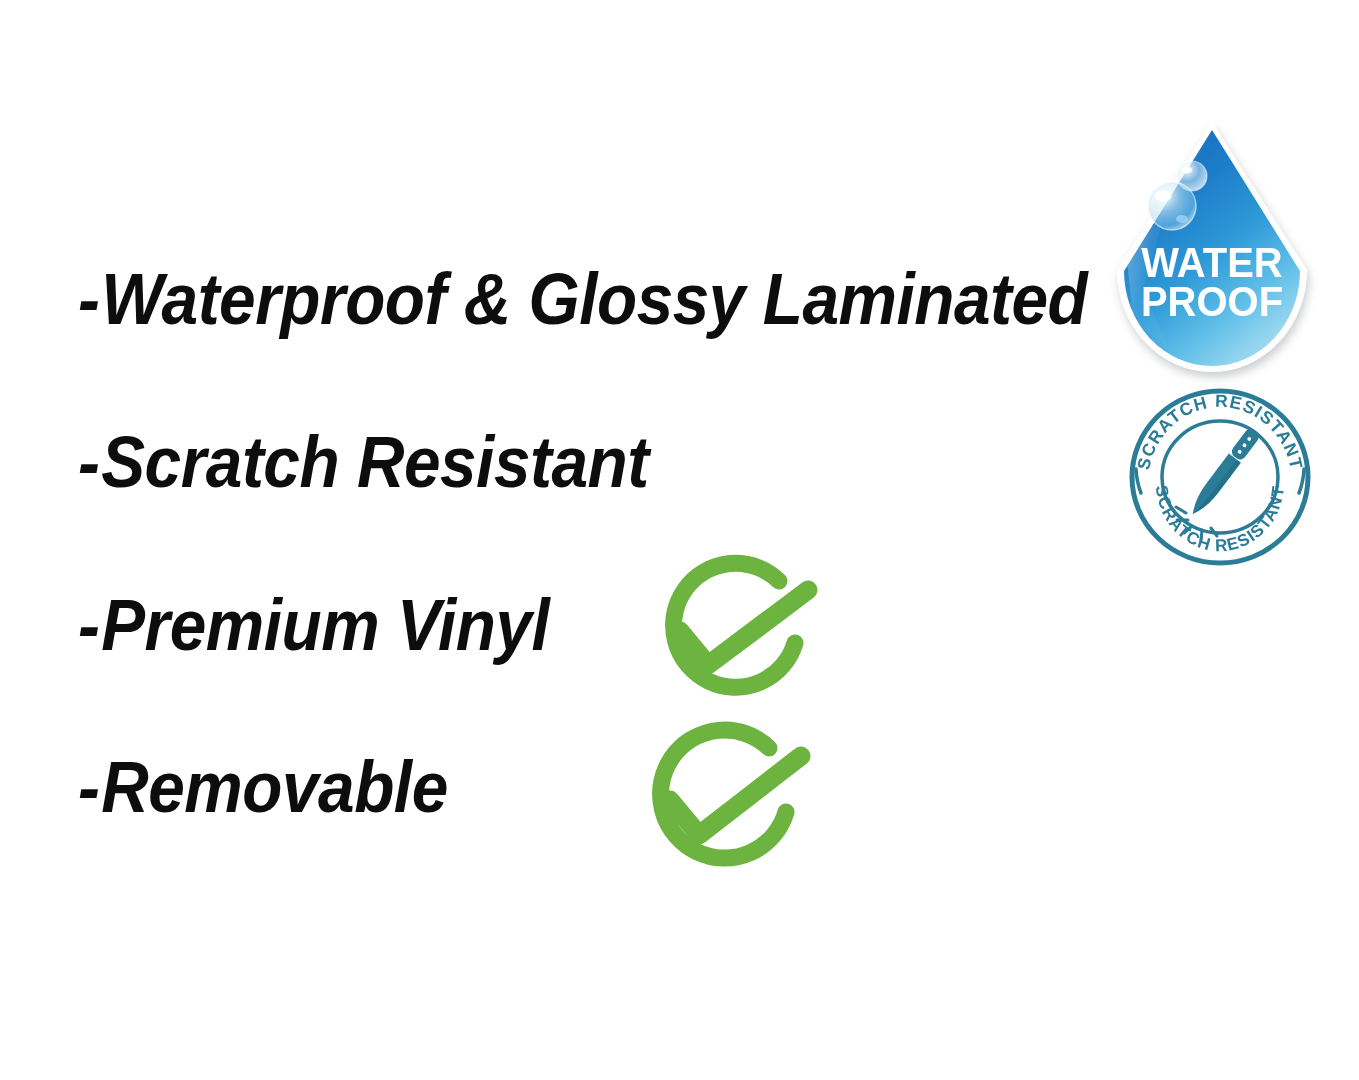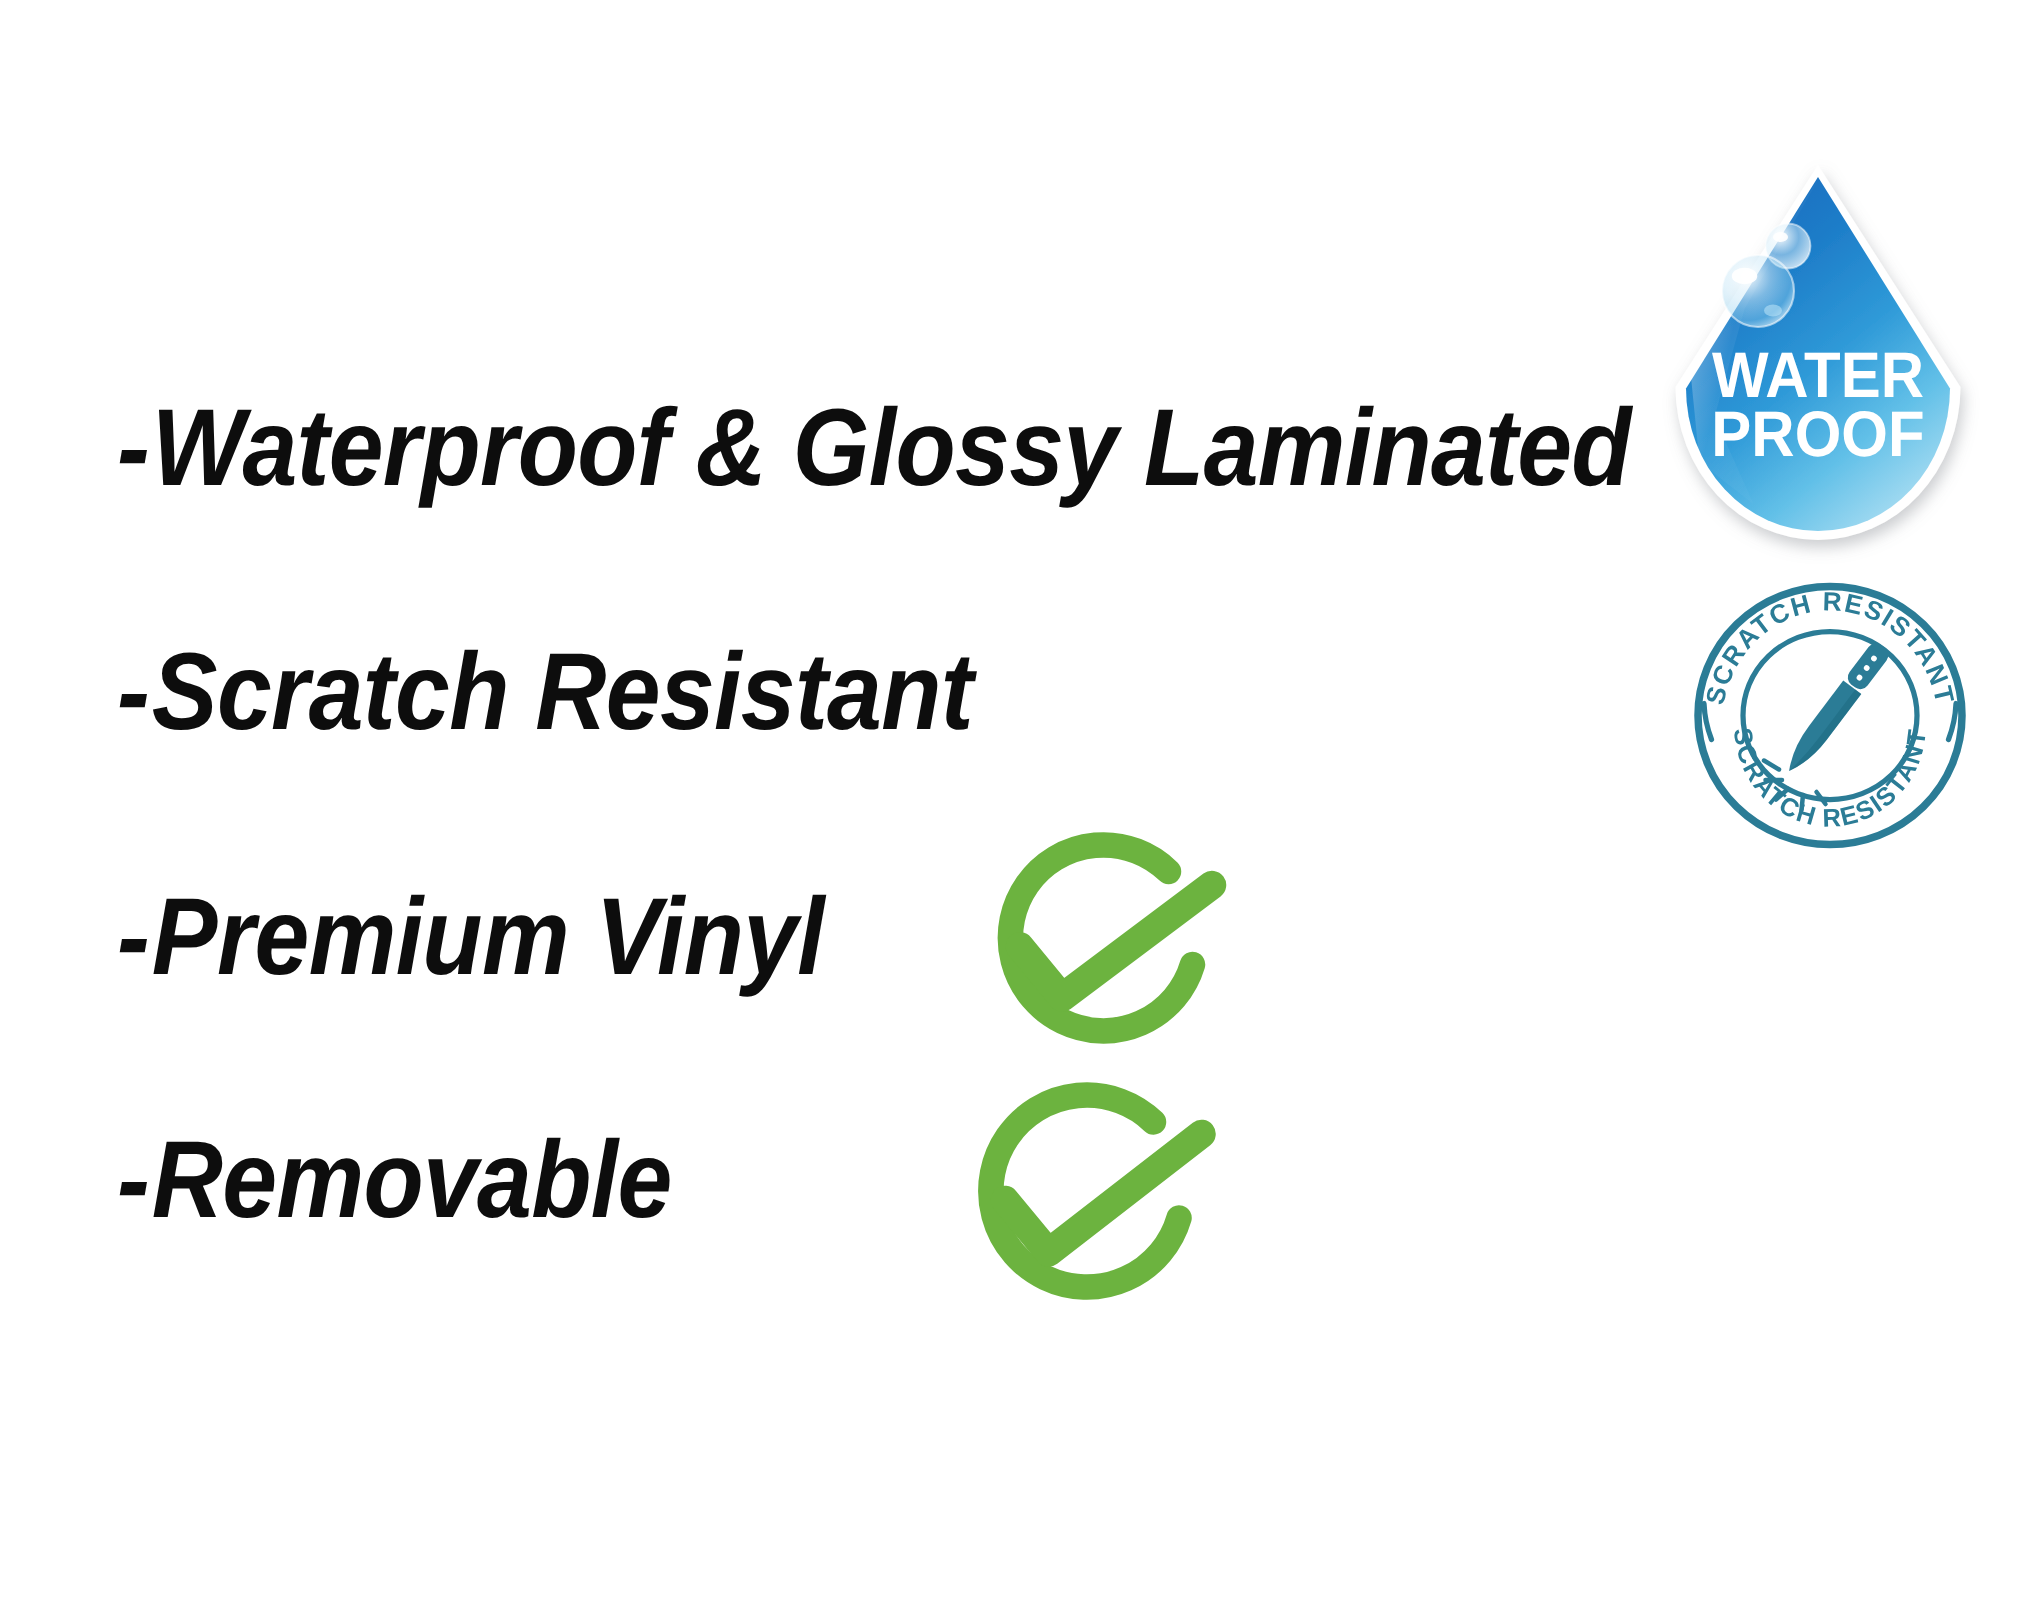--- a/index.html
+++ b/index.html
@@ -51,21 +51,21 @@
   .line-1 { top: 425px; font-size: 73px; transform: scaleX(0.90); transform-origin: left center; }
   .line-2 { top: 588px; font-size: 73px; transform: scaleX(0.90); transform-origin: left center; }
   .line-3 { top: 750px; font-size: 73px; transform: scaleX(0.90); transform-origin: left center; }
 
   
   .badge {
     position: absolute;
   }
   .badge-waterproof {
     left: 1103px;
-    top: 108px;
+    top: 120px;
     width: 218px;
     height: 258px;
   }
   .badge-scratch {
     left: 1124px;
     top: 383px;
     width: 192px;
     height: 188px;
   }
 

